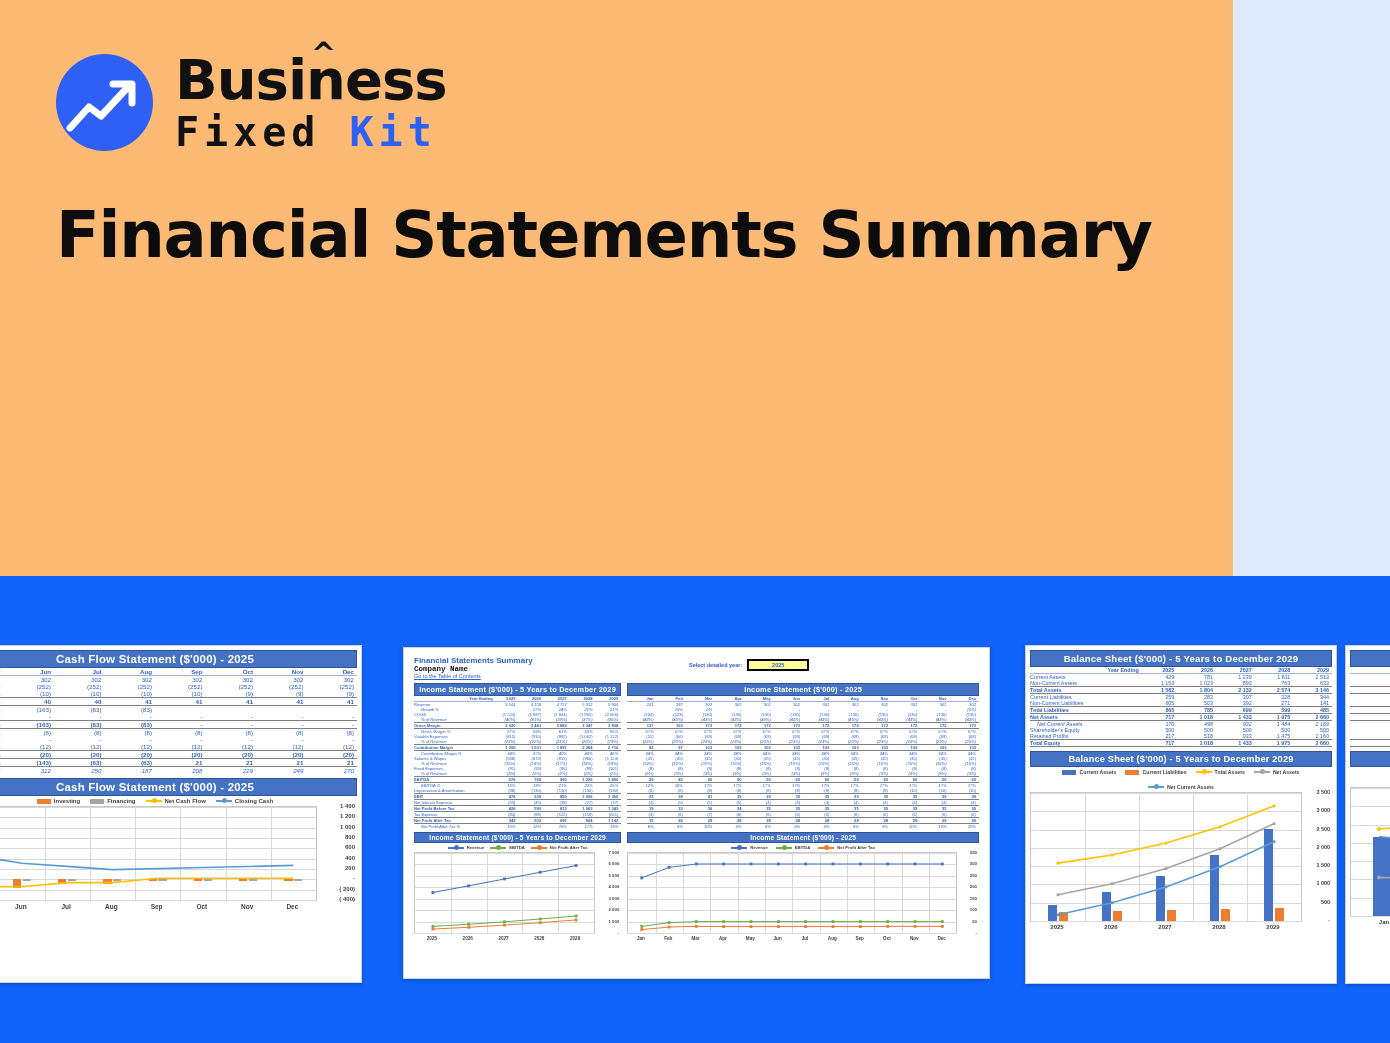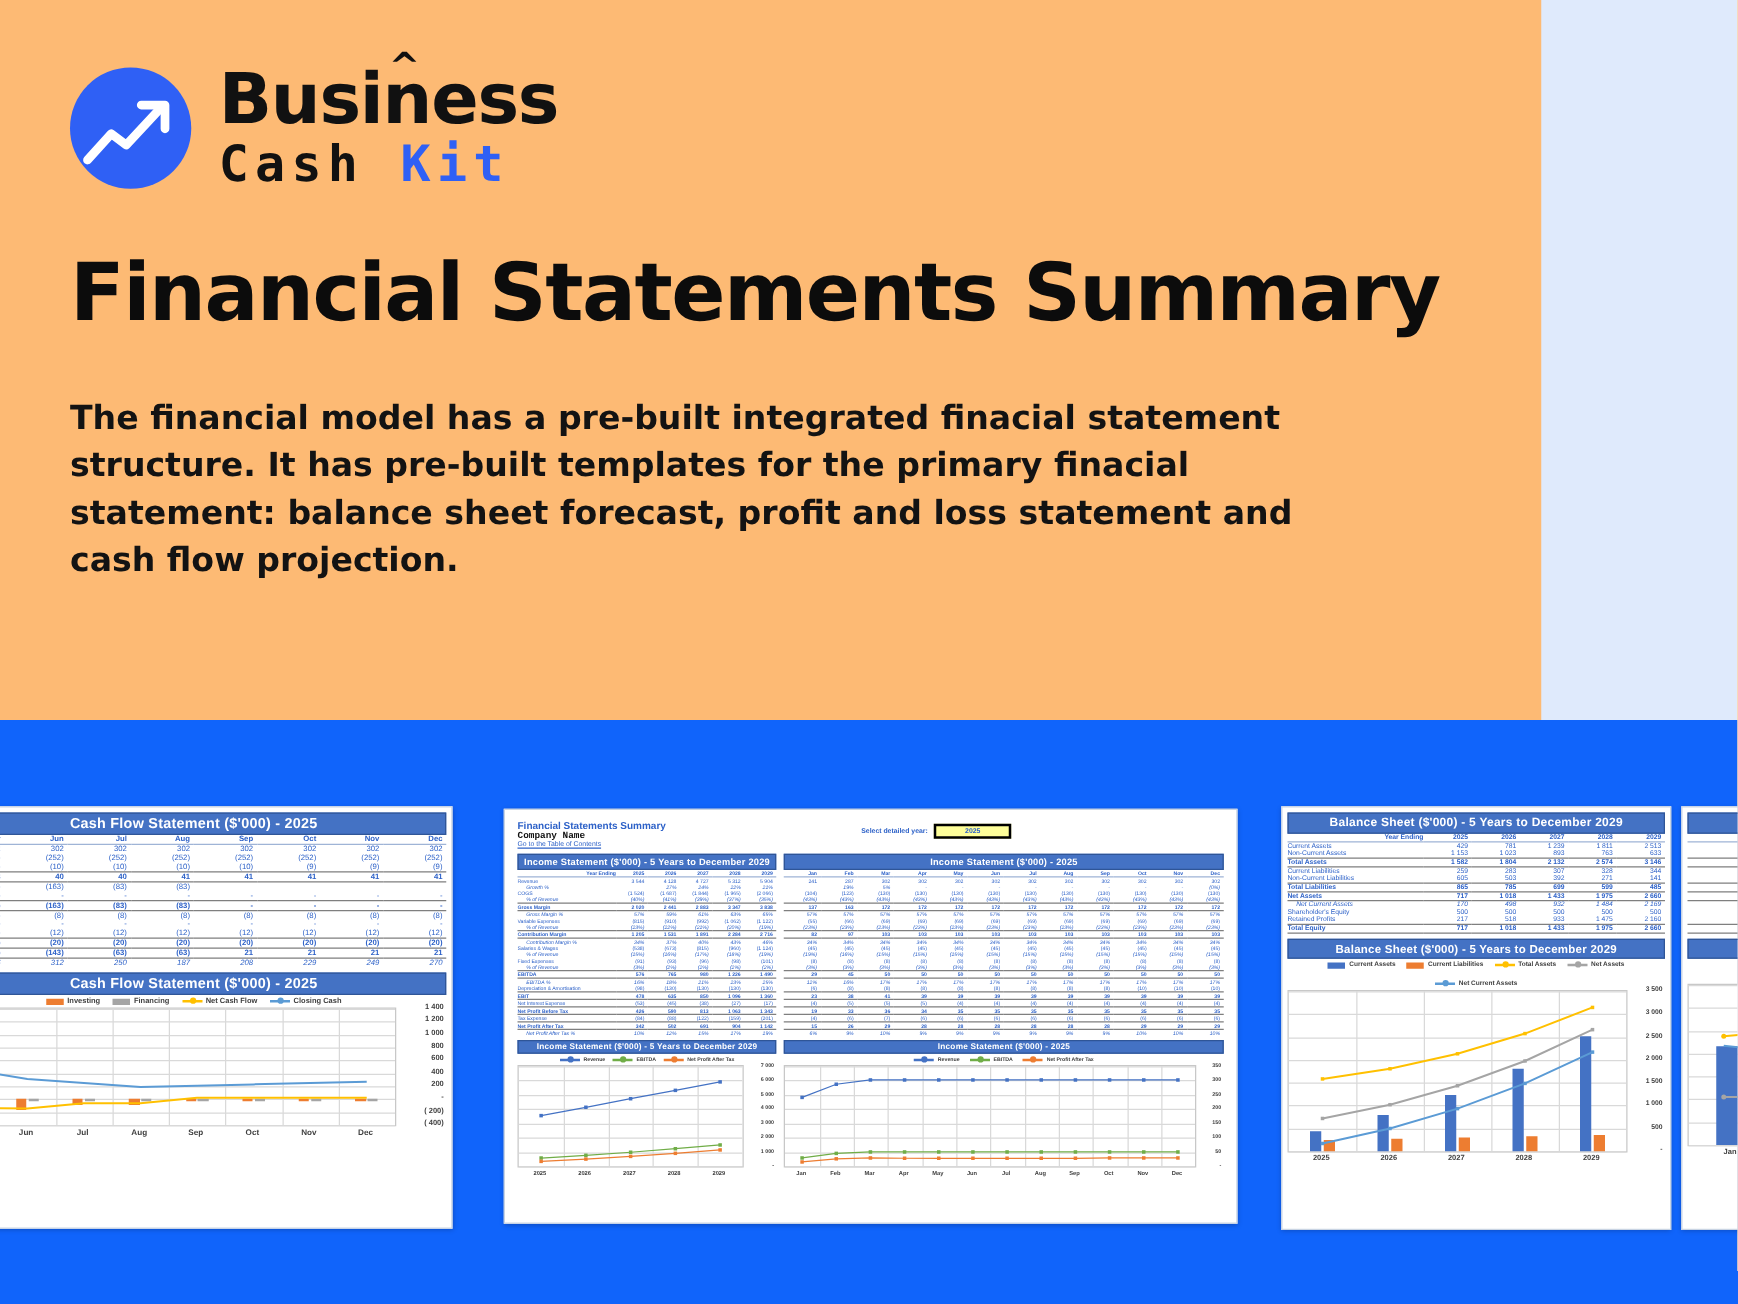--- a/index.html
+++ b/index.html
@@ -99,28 +99,27 @@
         <path d="M14 74 L33 53 L45 62 L72 33" stroke="#ffffff" stroke-width="7" fill="none" stroke-linecap="round" stroke-linejoin="round"></path>
         <path d="M57 30 L76 30 L76 49" stroke="#ffffff" stroke-width="7" fill="none" stroke-linecap="round" stroke-linejoin="round"></path>
       </svg>
     </div>
     <div id="logo-words">
       <div id="logo-line1">
         <span>Business</span>
         <span class="circum">^</span>
       </div>
       <div id="logo-line2">
-        <span>Cash</span>
+        <span>Fixed</span>
         <span class="kit">Kit</span>
       </div>
     </div>
   </div>
 
   <div id="page-title">Financial Statements Summary</div>
-  <div id="page-desc">The financial model has a pre-built integrated finacial statement structure. It has pre-built templates for the primary finacial statement: balance sheet forecast, profit and loss statement and cash flow projection.</div>
 </div>
 
 <div id="blue-band"></div>
 
 <div class="sheet" id="sheet-left">
   <div class="sec-title" style="font-size:11.5px;padding:2px 0;">Cash Flow Statement ($'000) - 2025</div>
   <table class="xls" id="cf-table" style="font-size:6.2px;">
       <colgroup>
         <col style="width:12.5%">
         <col style="width:12.5%">

